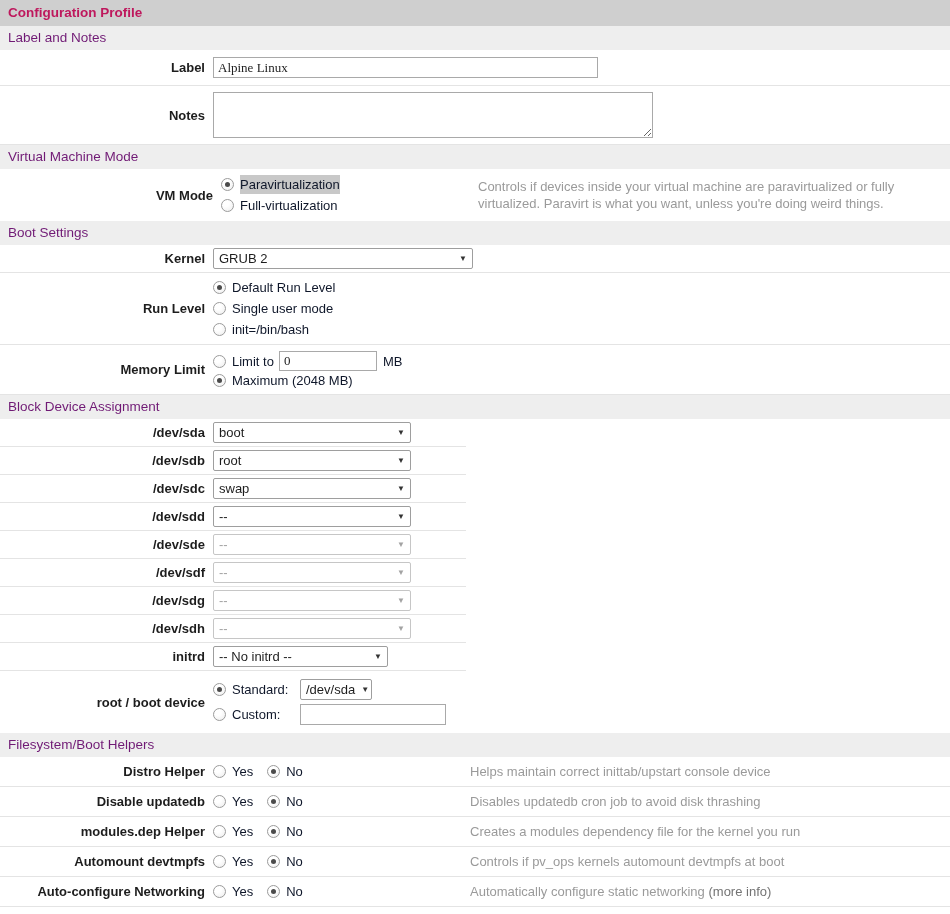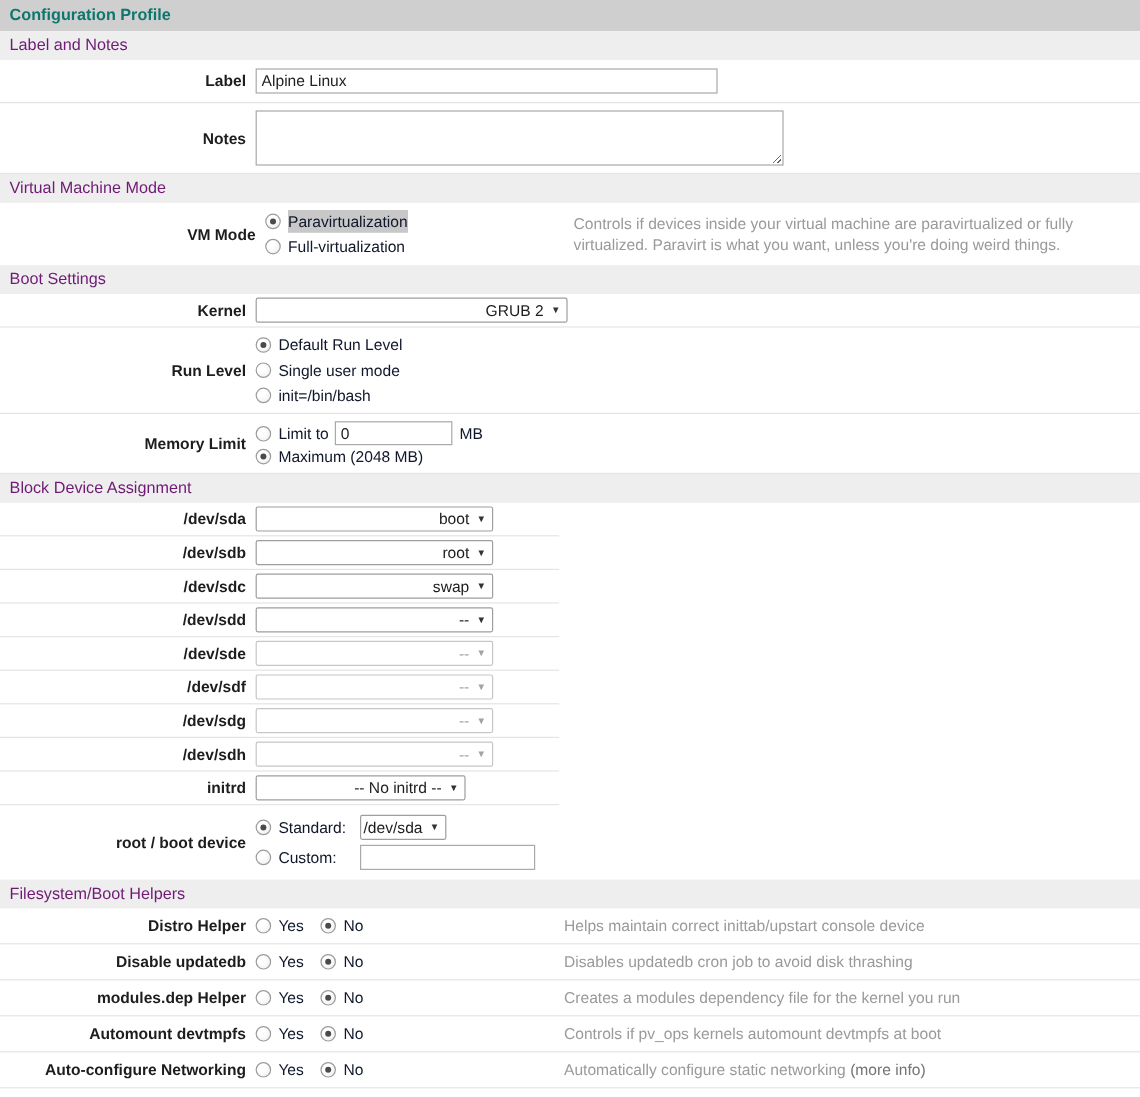--- a/index.html
+++ b/index.html
@@ -6,21 +6,21 @@
   html,body { background:#fff; }
   body {
     width:950px; height:914px;
     font-family:"Liberation Sans", sans-serif;
     font-size:13px; color:#333;
     overflow:hidden;
   }
   .main-header {
     height:26px; line-height:26px;
     background:#cfcfcf; padding-left:8px;
-    font-weight:bold; font-size:13.5px; color:#0f766e;
+    font-weight:bold; font-size:13.5px; color:#be185d;
   }
   .section-header {
     height:24px; line-height:24px;
     background:#eeeeee; padding-left:8px;
     font-size:13.5px; color:#701a75;
   }
   .row {
     display:flex; align-items:center;
     border-bottom:1px solid #e4e4e4;
     position:relative;
@@ -33,31 +33,31 @@
   .field { flex:0 0 257px; }
   .field-wide { flex:1; }
   .help {
     flex:1; color:#9a9a9a; max-width:472px; line-height:17px;
   }
   a.more-info { color:#737373; text-decoration:none; }
 
   
   input.txt, textarea.txt {
     border:1px solid #a9a9a9; background:#fff;
-    font-family:Liberation Sans, sans-serif; font-size:13px; color:#222;
+    font-family:Liberation Serif, serif; font-size:13px; color:#222;
     padding:5px 4px; outline:none;
   }
   .label-input { width:385px; height:21px; }
   .notes-area { width:440px; height:46px; resize:both; display:block; }
   .mem-input { width:98px; height:20px; }
   .custom-input { width:146px; height:21px; }
 
   
   .sel {
-    display:inline-flex; align-items:center; justify-content:flex-end;
+    display:inline-flex; align-items:center; justify-content:space-between;
     height:21px; border:1px solid #9e9e9e; border-radius:2px;
     background:#fff; padding:0 5px 0 5px; color:#1d1d1d;
     cursor:default; vertical-align:middle;
   }
   .sel .sel-arrow { font-size:8px; color:#333; margin-left:6px; }
   .sel.disabled { color:#a3a3a3; border-color:#c6c6c6; }
   .sel.disabled .sel-arrow { color:#a3a3a3; }
   .sel-kernel { width:260px; }
   .sel-device { width:198px; }
   .sel-initrd { width:175px; }

